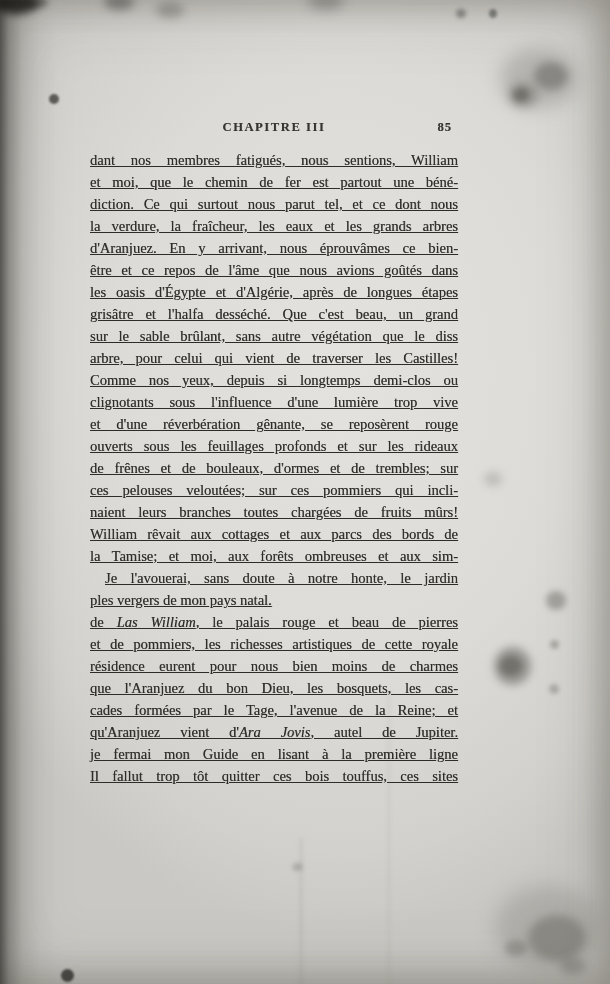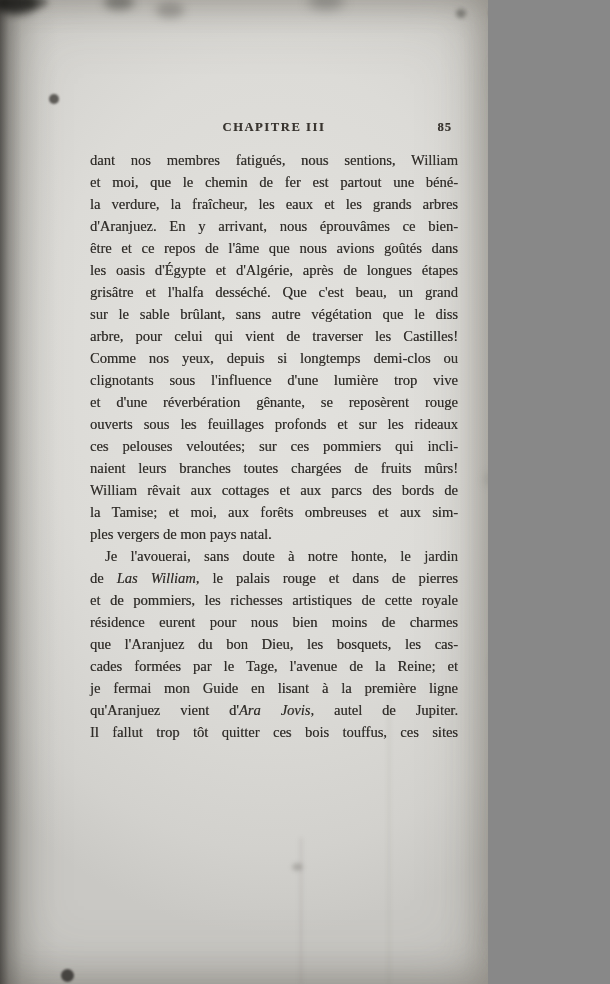--- a/index.html
+++ b/index.html
@@ -1,18 +1,18 @@
 <!DOCTYPE html>
 <html><head>
 <meta charset="utf-8">
 <style>
   html, body { margin: 0; padding: 0; background: #888; }
   .page {
     position: relative;
-    width: 488px;
+    width: 610px;
     height: 984px;
     overflow: hidden;
     background: radial-gradient(ellipse 420px 560px at 56% 38%, #e3e2de 0%, #dcdbd7 55%, #d2d1cd 85%, #c9c8c4 100%);
     box-shadow:
       inset 0 0 70px rgba(95,90,80,0.28),
       inset -14px 0 34px rgba(100,95,85,0.20),
       inset 0 -14px 30px rgba(100,95,85,0.16),
       inset 0 10px 26px rgba(100,95,85,0.14);
     font-family: "Liberation Serif", "DejaVu Serif", serif;
   }
@@ -39,21 +39,21 @@
     font-size: 12.5px; font-weight: bold; letter-spacing: 1px;
     text-shadow: 0.3px 0 0 rgba(56,52,47,0.5);
   }
   .textblock {
     position: absolute; left: 90px; top: 149px; width: 368px;
     font-size: 14.5px; line-height: 22px;
     color: #2f2c28;
     text-shadow: 0.3px 0 0 rgba(47,44,40,0.55);
     text-align: justify;
   }
-  .line { text-align-last: justify; white-space: normal; }
+  .line { text-align-last: justify; white-space: normal; text-decoration: underline; }
   .line.no-just { text-align-last: left; }
   .line.indent { text-indent: 15px; }
   .it { font-style: italic; }
 
   .stain { position: absolute; border-radius: 50%; pointer-events: none; }
   .s1  { left: -6px;  top: -8px;  width: 44px;  height: 22px; background: rgba(15,15,13,0.80); filter: blur(4px); }
   .s2  { left: 26px;  top: -4px;  width: 22px;  height: 12px; background: rgba(40,40,36,0.50); filter: blur(3px); }
   .s3  { left: 104px; top: -6px;  width: 30px;  height: 16px; background: rgba(50,50,46,0.45); filter: blur(5px); }
   .s4  { left: 156px; top: 2px;   width: 28px;  height: 16px; background: rgba(90,88,82,0.40); filter: blur(5px); }
   .s5  { left: 308px; top: -8px;  width: 36px;  height: 18px; background: rgba(70,70,65,0.35); filter: blur(6px); }
@@ -86,44 +86,46 @@
   <div class="gutter"></div>
 
   <div class="header">
     <span class="chapter">CHAPITRE III</span>
     <span class="pagenum">85</span>
   </div>
 
   <div class="textblock">
       <div class="line"><span>dant nos membres fatigués, nous sentions, William</span></div>
       <div class="line"><span>et moi, que le chemin de fer est partout une béné-</span></div>
+      <div class="line"><span>diction. Ce qui surtout nous parut tel, et ce dont nous</span></div>
       <div class="line"><span>la verdure, la fraîcheur, les eaux et les grands arbres</span></div>
       <div class="line"><span>d'Aranjuez. En y arrivant, nous éprouvâmes ce bien-</span></div>
       <div class="line"><span>être et ce repos de l'âme que nous avions goûtés dans</span></div>
       <div class="line"><span>les oasis d'Égypte et d'Algérie, après de longues étapes</span></div>
       <div class="line"><span>grisâtre et l'halfa desséché. Que c'est beau, un grand</span></div>
       <div class="line"><span>sur le sable brûlant, sans autre végétation que le diss</span></div>
       <div class="line"><span>arbre, pour celui qui vient de traverser les Castilles!</span></div>
       <div class="line"><span>Comme nos yeux, depuis si longtemps demi-clos ou</span></div>
       <div class="line"><span>clignotants sous l'influence d'une lumière trop vive</span></div>
       <div class="line"><span>et d'une réverbération gênante, se reposèrent rouge</span></div>
       <div class="line"><span>ouverts sous les feuillages profonds et sur les rideaux</span></div>
+      <div class="line"><span>de frênes et de bouleaux, d'ormes et de trembles; sur</span></div>
       <div class="line"><span>ces pelouses veloutées; sur ces pommiers qui incli-</span></div>
       <div class="line"><span>naient leurs branches toutes chargées de fruits mûrs!</span></div>
       <div class="line"><span>William rêvait aux cottages et aux parcs des bords de</span></div>
       <div class="line"><span>la Tamise; et moi, aux forêts ombreuses et aux sim-</span></div>
+      <div class="line indent"><span>Je l'avouerai, sans doute à notre honte, le jardin</span></div>
       <div class="line no-just"><span>ples vergers de mon pays natal.</span></div>
-      <div class="line indent"><span>Je l'avouerai, sans doute à notre honte, le jardin</span></div>
-      <div class="line"><span>de </span><span class="it">Las William</span><span>, le palais rouge et dans de pierres</span></div>
+      <div class="line"><span>de </span><span class="it">Las William</span><span>, le palais rouge et beau de pierres</span></div>
       <div class="line"><span>et de pommiers, les richesses artistiques de cette royale</span></div>
       <div class="line"><span>résidence eurent pour nous bien moins de charmes</span></div>
       <div class="line"><span>que l'Aranjuez du bon Dieu, les bosquets, les cas-</span></div>
       <div class="line"><span>cades formées par le Tage, l'avenue de la Reine; et</span></div>
+      <div class="line"><span>qu'Aranjuez vient d'</span><span class="it">Ara Jovis</span><span>, autel de Jupiter.</span></div>
       <div class="line"><span>je fermai mon Guide en lisant à la première ligne</span></div>
-      <div class="line"><span>qu'Aranjuez vient d'</span><span class="it">Ara Jovis</span><span>, autel de Jupiter.</span></div>
       <div class="line"><span>Il fallut trop tôt quitter ces bois touffus, ces sites</span></div>
     </div>
 
   <div class="stain s1"></div>
   <div class="stain s2"></div>
   <div class="stain s3"></div>
   <div class="stain s4"></div>
   <div class="stain s5"></div>
   <div class="stain s6"></div>
   <div class="stain s7"></div>

